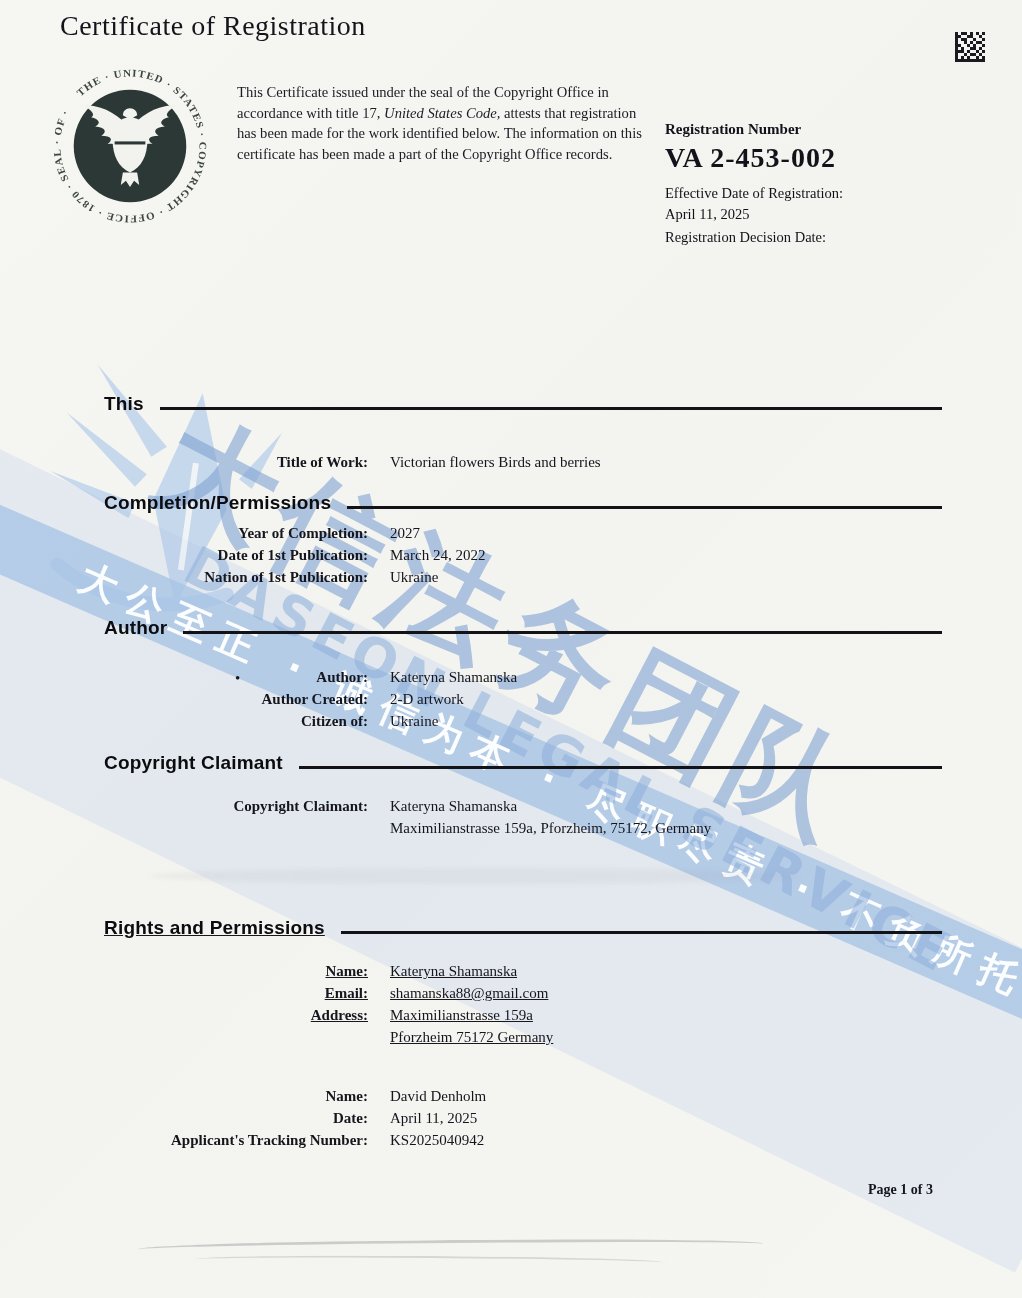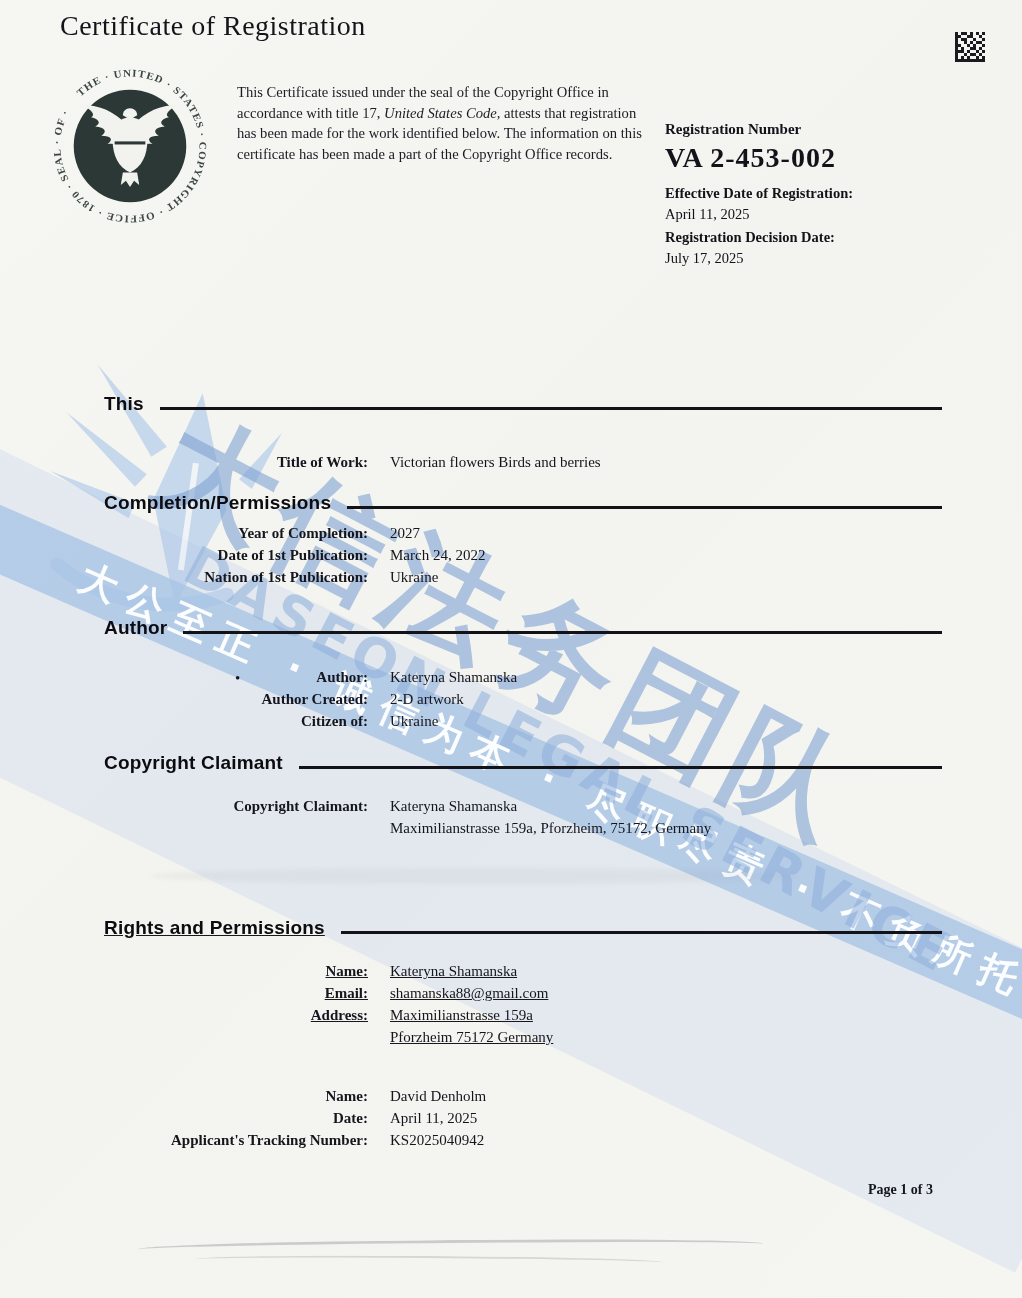--- a/index.html
+++ b/index.html
@@ -27,21 +27,21 @@
   .doc-title{position:absolute;left:60px;top:10px;font-size:28px;font-weight:500;
     letter-spacing:0.5px;color:#14141a;}
   .barcode{position:absolute;left:955px;top:32px;width:30px;height:30px;}
   .seal{position:absolute;left:42px;top:58px;width:176px;height:176px;}
   .intro{position:absolute;left:237px;top:82px;width:412px;font-size:14.6px;
     line-height:20.6px;color:#1b1b24;}
   .intro .it{font-style:italic;}
   .regblock{position:absolute;left:665px;top:120px;width:300px;color:#12121a;}
   .regblock .rb-label{font-weight:bold;font-size:15px;line-height:19px;}
   .regblock .rb-number{font-weight:bold;font-size:28px;line-height:34px;letter-spacing:1px;margin:2px 0 8px 0;}
-  .regblock .rb-sub{font-weight:bold;font-size:14.5px;line-height:21px;}
+  .regblock .rb-sub{font-weight:normal;font-size:14.5px;line-height:21px;}
   .regblock .rb-val{font-size:14.5px;line-height:21px;margin-bottom:2px;}
   .section{position:absolute;left:104px;width:838px;}
   .sec-head{display:flex;align-items:flex-start;}
   .sec-title{font-family:"Liberation Sans",sans-serif;font-weight:bold;font-size:19px;
     color:#0c0c10;letter-spacing:0.2px;white-space:nowrap;}
   .sec-line{flex:1;border-top:3px solid #121217;margin:14px 0 0 16px;}
   .rows{display:grid;grid-template-columns:264px auto;column-gap:22px;
     font-size:15px;line-height:22px;color:#15151d;position:relative;}
   .lbl{font-weight:bold;text-align:right;white-space:nowrap;}
   .val{text-align:left;}
@@ -141,21 +141,20 @@
     <div class="intro">
       <span>This Certificate issued under the seal of the Copyright Office in accordance with title 17, </span><span class="it">United States Code,</span><span> attests that registration has been made for the work identified below. The information on this certificate has been made a part of the Copyright Office records.</span>
     </div>
 
     <div class="regblock">
       <div class="rb-label">Registration Number</div>
       <div class="rb-number">VA 2-453-002</div>
       <div class="rb-sub">Effective Date of Registration:</div>
       <div class="rb-val">April 11, 2025</div>
       <div class="rb-sub">Registration Decision Date:</div>
-      <div class="rb-val">July 17, 2025</div>
     </div>
 
     <div class="section" style="top:393px;">
       <div class="sec-head">
         <span class="sec-title">This</span>
         <div class="sec-line"></div>
       </div>
       <div class="rows" style="margin-top:36px;">
         <span class="lbl">Title of Work:</span>
         <span class="val">Victorian flowers Birds and berries</span>

